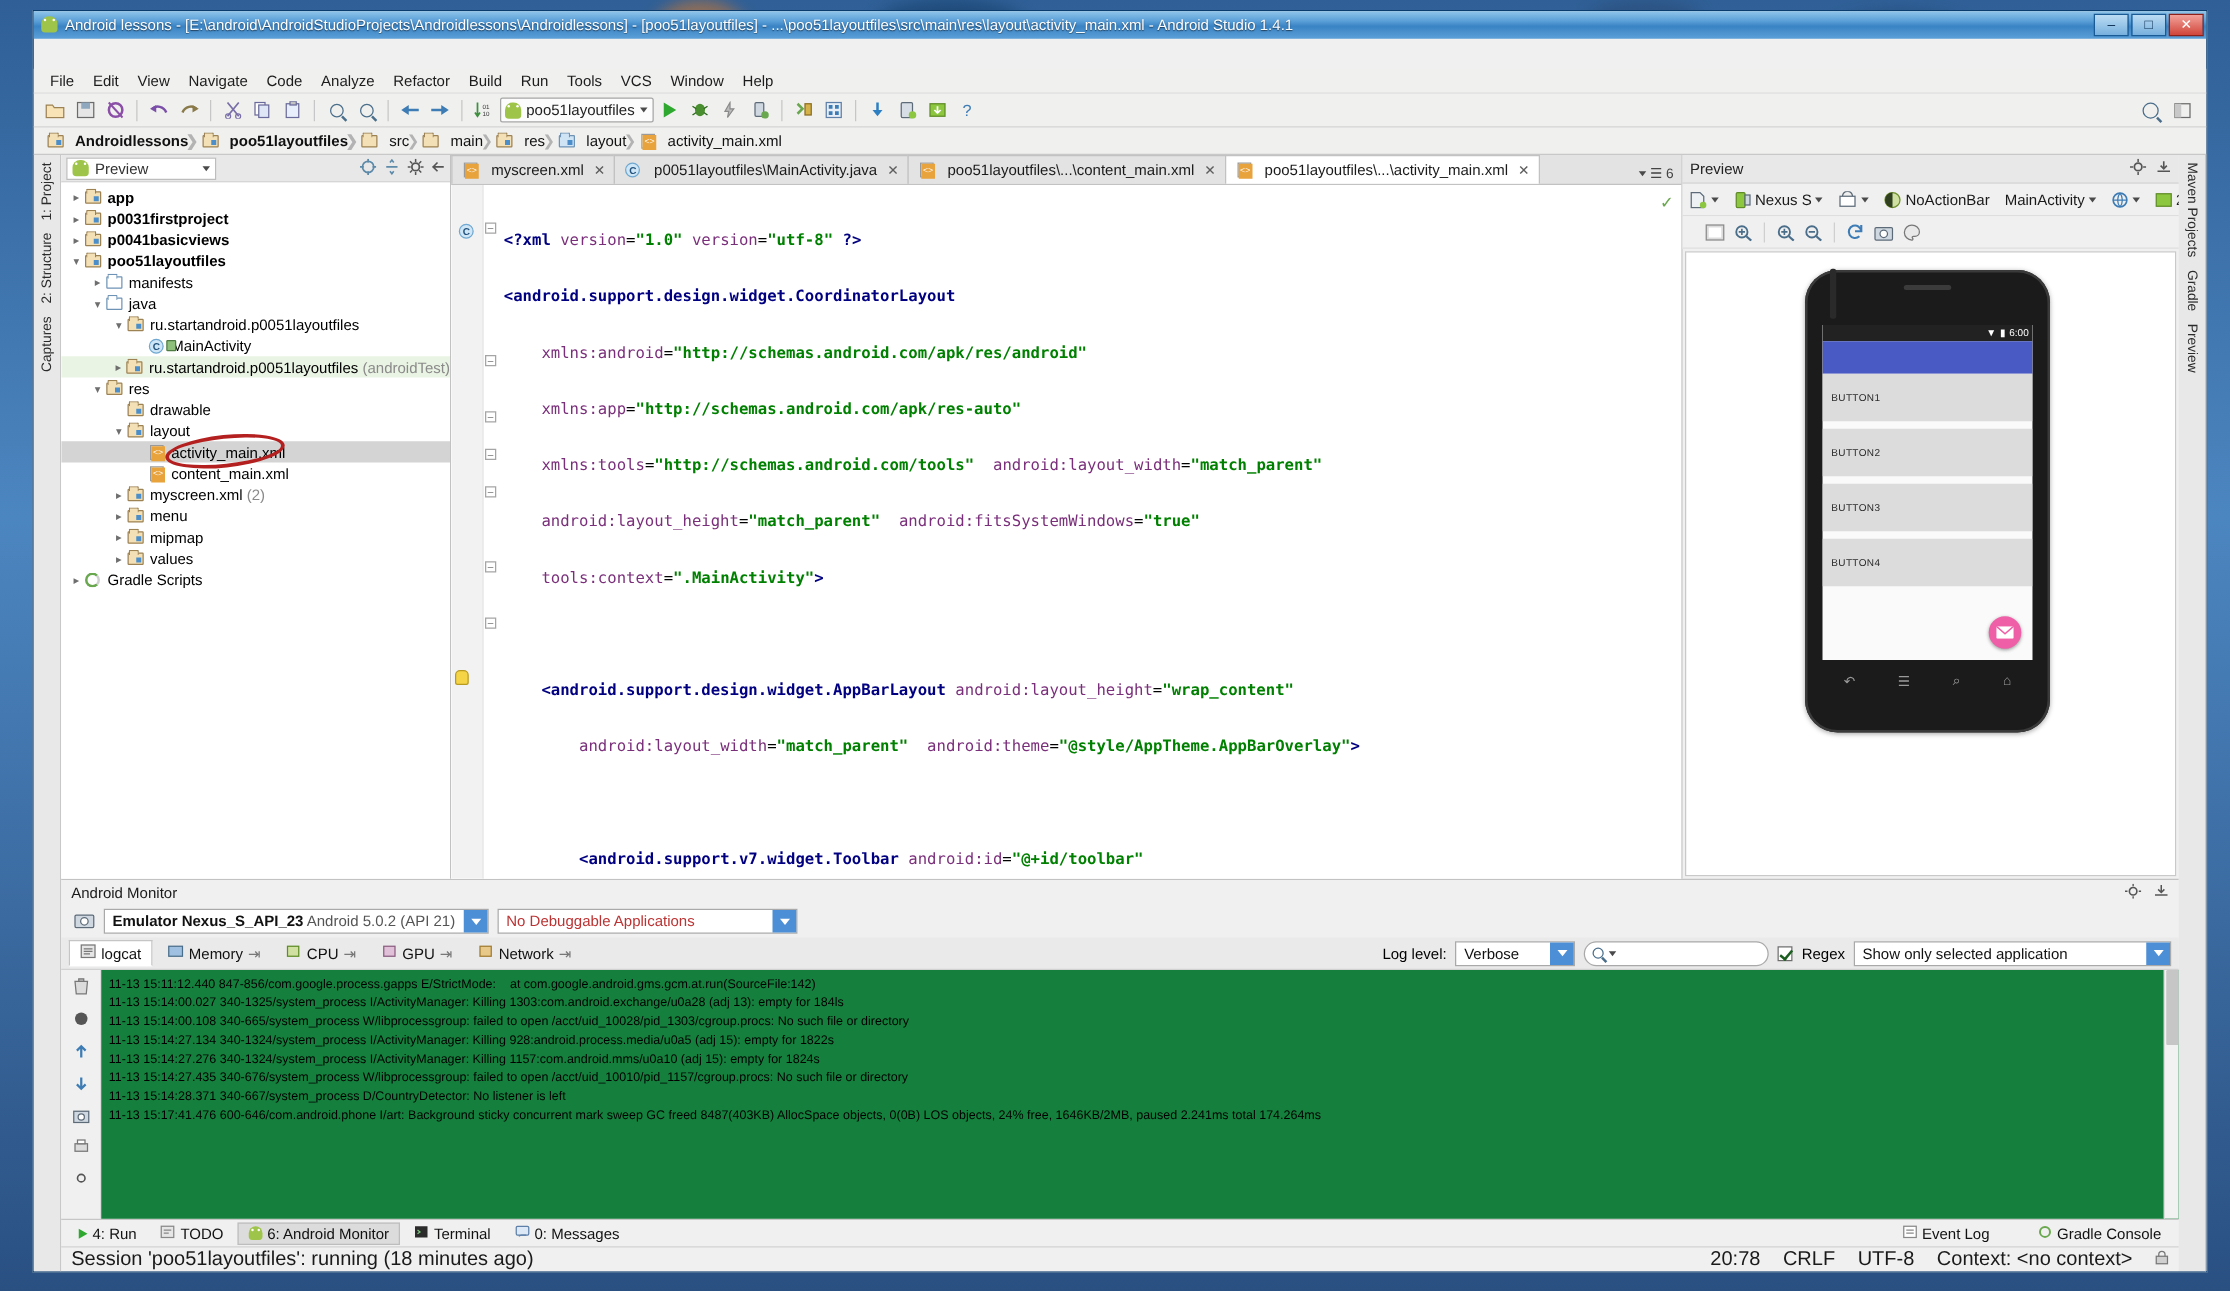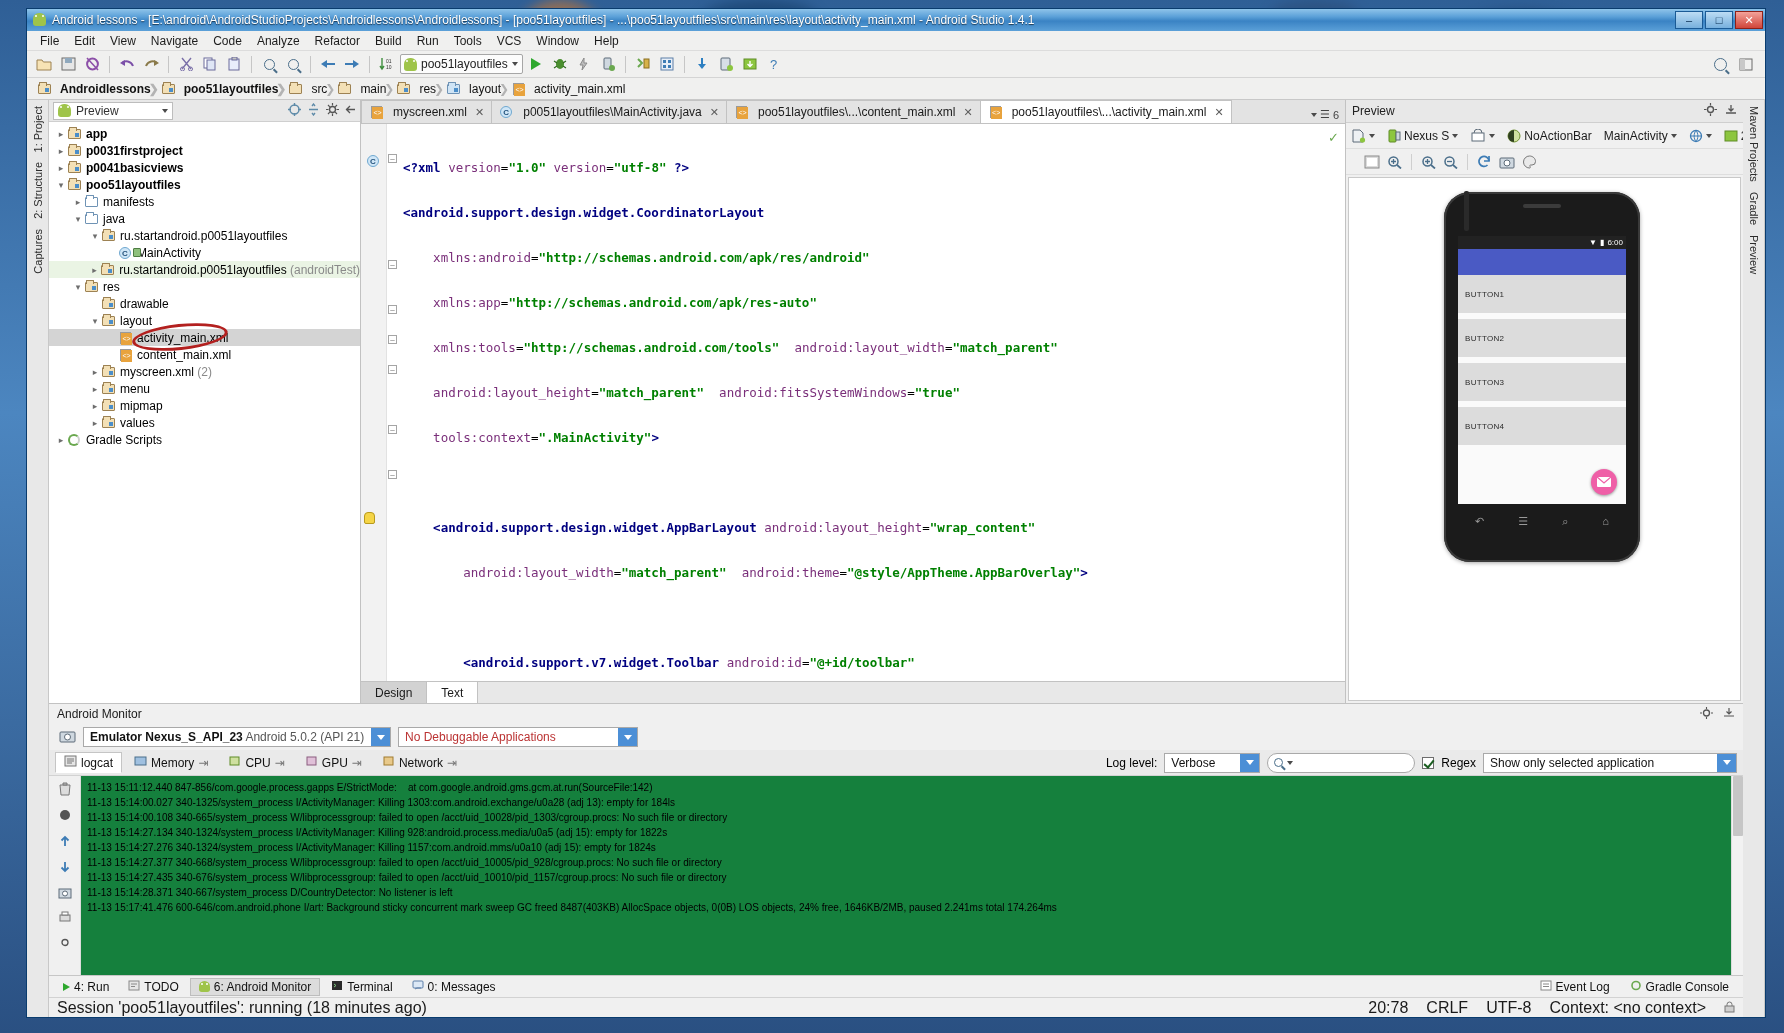--- a/index.html
+++ b/index.html
@@ -44,20 +44,21 @@
     background:linear-gradient(180deg,#bcdcf4,#77b0dd);
     display:flex; align-items:center; justify-content:center;
     color:#05294d; font-size:11px; line-height:1;
   }
   .win-btn.close { background:linear-gradient(180deg,#f3a29a,#d0453a); color:#fff; border-color:#8d2018; }
   
   #menu-bar {
     height:20px; flex:0 0 20px; background:#f0f0ef;
     display:flex; align-items:center; padding-left:6px; gap:1px;
     border-bottom:1px solid #dcdcdc;
+    margin-top:24px;
   }
   #menu-bar .mi { padding:2px 7px; color:#1c1c1c; font-size:12px; }
   
   #tool-bar {
     height:27px; flex:0 0 27px; background:#f0f0ef;
     display:flex; align-items:center; padding-left:6px; gap:2px;
     border-bottom:1px solid #d4d4d4; position:relative;
   }
   .tb-btn { width:22px; height:22px; display:flex; align-items:center; justify-content:center; }
   .tb-sep { width:1px; height:17px; background:#c6c6c6; margin:0 4px; }
@@ -232,21 +233,21 @@
   .chk{width:12px;height:12px;border:1px solid #6d6d6d;background:#fff;display:inline-block;position:relative;}
   .chk.on{background:#fff;}
   .chk.on:after{content:"";position:absolute;left:3px;top:0px;width:4px;height:8px;border:solid #1b5e20;border-width:0 2px 2px 0;transform:rotate(40deg);}
   
   #tool-tabs {
     height:22px; flex:0 0 22px; background:#f0f0f0; border-top:1px solid #c6c6c6;
     display:flex; align-items:center; gap:3px; padding:0 6px; font-size:12px; color:#111;
   }
   .ttab { display:flex; align-items:center; gap:4px; padding:1px 8px; }
   .ttab.active { background:#dcdcdc; border:1px solid #bdbdbd; }
-  #tool-tabs .right { margin-left:auto; display:flex; align-items:flex-end; gap:4px;}
+  #tool-tabs .right { margin-left:auto; display:flex; align-items:flex-end; gap:22px;}
   #status-bar {
     height:20px; flex:0 0 20px; background:#f0f0f0; border-top:1px solid #d2d2d2;
     display:flex; align-items:center; gap:0; padding:0 8px; font-size:16px; color:#1a1a1a;
   }
   #status-bar .sb-right { margin-left:auto; display:flex; align-items:center; gap:18px;}
   .droid { width:13px;height:13px;background:#9fc44a;border-radius:6px 6px 3px 3px;position:relative;display:inline-block;}
   .droid:before{content:"";position:absolute;left:2px;top:2px;width:2px;height:2px;border-radius:50%;background:#fff;}
   .droid:after{content:"";position:absolute;right:2px;top:2px;width:2px;height:2px;border-radius:50%;background:#fff;}
   .play-tri{width:0;height:0;border-left:10px solid #2ea82e;border-top:6px solid transparent;border-bottom:6px solid transparent;}
   .mag { width:11px;height:11px;border:1.6px solid #4a6e8a;border-radius:50%;display:inline-block;position:relative;}
@@ -815,24 +816,20 @@
               
               
               
               
               
               
             </div>
             <span style="position:absolute;right:6px;top:6px;color:#6aa84f;font-size:13px;">✓</span>
           </div>
 
-          <div id="editor-foot">
-            <span class="dt-tab inactive">Design</span>
-            <span class="dt-tab active">Text</span>
-          </div>
         </div>
 
         <div id="preview-panel">
           <div id="preview-head">
             <span>Preview</span>
             <span class="ph-right">
               <span>
                 <svg width="13" height="13">
                     <circle cx="6.5" cy="6.5" r="3" fill="none" stroke="#555" stroke-width="1.4"></circle>
                     <path d="M6.5 0v2.5M6.5 10.5V13M0 6.5h2.5M10.5 6.5H13" stroke="#555" stroke-width="1.2"></path>
@@ -1127,21 +1124,20 @@
                 </svg>
             </span>
           </div>
           <div id="logcat">
             <div id="logcat-lines">
                 <div class="logline">11-13 15:11:12.440 847-856/com.google.process.gapps E/StrictMode:    at com.google.android.gms.gcm.at.run(SourceFile:142)</div>
                 <div class="logline">11-13 15:14:00.027 340-1325/system_process I/ActivityManager: Killing 1303:com.android.exchange/u0a28 (adj 13): empty for 184ls</div>
                 <div class="logline">11-13 15:14:00.108 340-665/system_process W/libprocessgroup: failed to open /acct/uid_10028/pid_1303/cgroup.procs: No such file or directory</div>
                 <div class="logline">11-13 15:14:27.134 340-1324/system_process I/ActivityManager: Killing 928:android.process.media/u0a5 (adj 15): empty for 1822s</div>
                 <div class="logline">11-13 15:14:27.276 340-1324/system_process I/ActivityManager: Killing 1157:com.android.mms/u0a10 (adj 15): empty for 1824s</div>
-                <div class="logline">11-13 15:14:27.377 340-668/system_process W/libprocessgroup: failed to open /acct/uid_10005/pid_928/cgroup.procs: No such file or directory</div>
                 <div class="logline">11-13 15:14:27.435 340-676/system_process W/libprocessgroup: failed to open /acct/uid_10010/pid_1157/cgroup.procs: No such file or directory</div>
                 <div class="logline">11-13 15:14:28.371 340-667/system_process D/CountryDetector: No listener is left</div>
                 <div class="logline">11-13 15:17:41.476 600-646/com.android.phone I/art: Background sticky concurrent mark sweep GC freed 8487(403KB) AllocSpace objects, 0(0B) LOS objects, 24% free, 1646KB/2MB, paused 2.241ms total 174.264ms</div>
               </div>
             <div style="position:absolute;right:0;top:0;bottom:0;width:12px;background:#f2f2f2;border-left:1px solid #dcdcdc;">
               <div style="position:absolute;top:0;left:1px;width:10px;height:60px;background:#c6c6c6;border-radius:1px;"></div>
             </div>
           </div>
         </div>
       </div>

